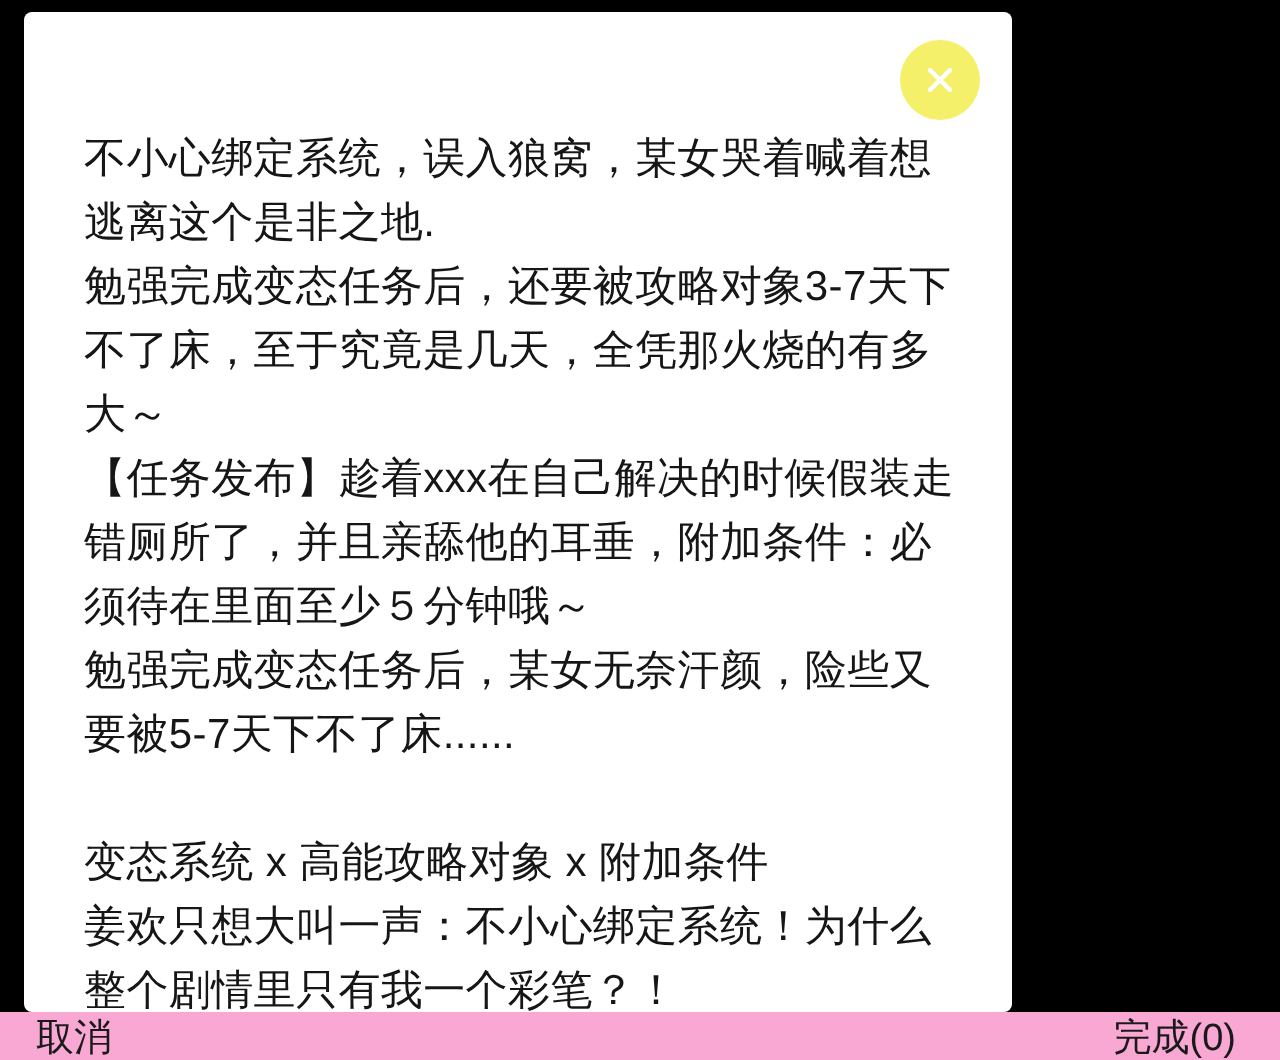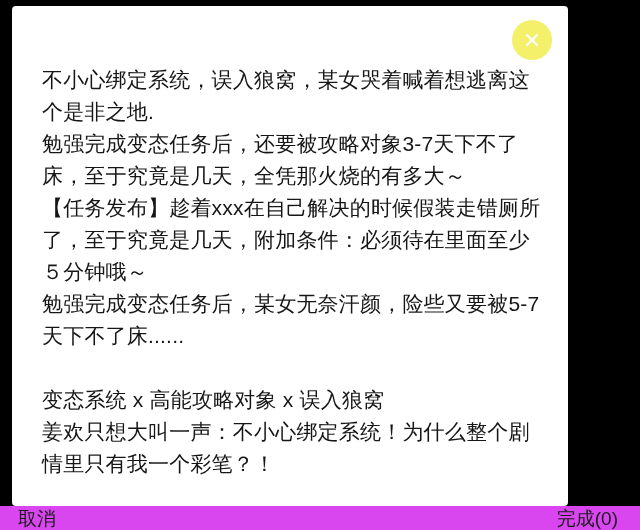--- a/index.html
+++ b/index.html
@@ -16,21 +16,21 @@
   .screen {
     position: relative;
     width: 640px;
     height: 530px;
     background: #000000;
   }
   .card {
     position: absolute;
     left: 12px;
     top: 6px;
-    width: 556px;
+    width: 494px;
     height: 500px;
     background: #ffffff;
     border-radius: 4px;
     overflow: hidden;
   }
   .close-button {
     position: absolute;
     right: 16px;
     top: 14px;
     width: 40px;
@@ -64,21 +64,21 @@
   }
   .content p.spacer {
     height: 32px;
   }
   .bottom-bar {
     position: absolute;
     left: 0;
     right: 0;
     bottom: 0;
     height: 24px;
-    background: #d946ef;
+    background: #f9a8d4;
   }
   .bottom-bar .bottom-left {
     position: absolute;
     left: 18px;
     top: 0;
     font-size: 19px;
     color: #1a1a1a;
     white-space: nowrap;
     overflow: hidden;
   }
@@ -122,24 +122,24 @@
         <svg width="20" height="20" viewBox="0 0 20 20" aria-hidden="true">
           <line x1="5" y1="5" x2="15" y2="15" stroke="#ffffff" stroke-width="2.2" stroke-linecap="round"></line>
           <line x1="15" y1="5" x2="5" y2="15" stroke="#ffffff" stroke-width="2.2" stroke-linecap="round"></line>
         </svg>
       </span>
     </button>
 
     <div class="content">
       <p>不小心绑定系统，误入狼窝，某女哭着喊着想逃离这个是非之地.</p>
       <p>勉强完成变态任务后，还要被攻略对象3-7天下不了床，至于究竟是几天，全凭那火烧的有多大～</p>
-      <p>【任务发布】趁着xxx在自己解决的时候假装走错厕所了，至于究竟是几天，附加条件：必须待在里面至少５分钟哦～</p>
+      <p>【任务发布】趁着xxx在自己解决的时候假装走错厕所了，并且亲舔他的耳垂，附加条件：必须待在里面至少５分钟哦～</p>
       <p>勉强完成变态任务后，某女无奈汗颜，险些又要被5-7天下不了床......</p>
       <p class="spacer"></p>
-      <p>变态系统 x 高能攻略对象 x 误入狼窝</p>
+      <p>变态系统 x 高能攻略对象 x 附加条件</p>
       <p>姜欢只想大叫一声：不小心绑定系统！为什么整个剧情里只有我一个彩笔？！</p>
     </div>
   </div>
 
   <div class="bottom-bar">
     <div class="bottom-left">取消</div>
     <div class="bottom-right">完成(0)</div>
   </div>
 </div>
 

